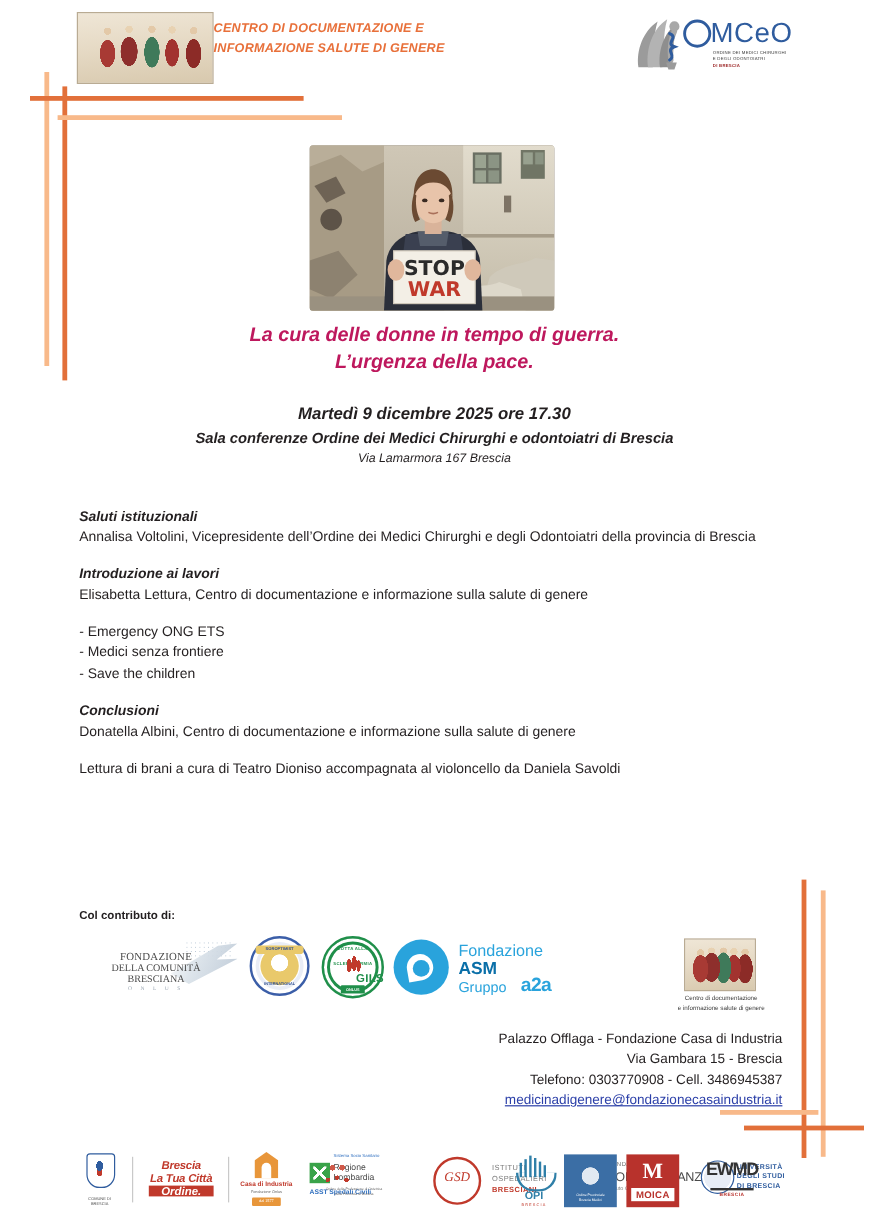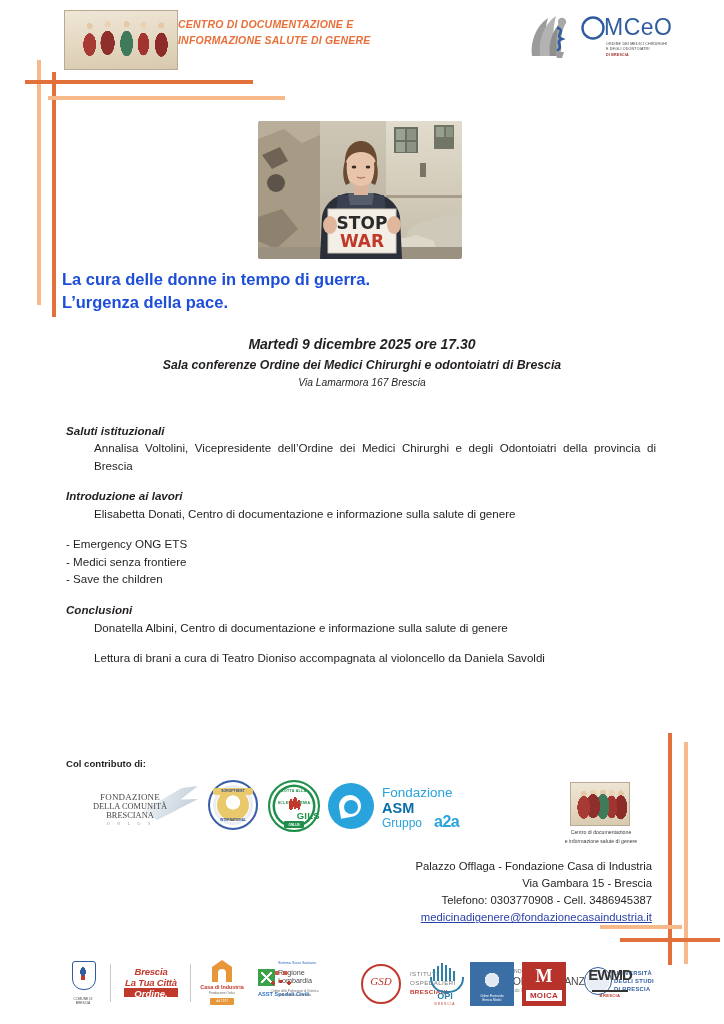--- a/index.html
+++ b/index.html
@@ -58,63 +58,63 @@
     position: absolute; left: 178px; top: 16px; width: 330px;
     font-size: 10.5px; font-weight: bold; font-style: italic;
     color: #E8703A; line-height: 1.55; letter-spacing: .2px;
   }
 
   
   #omceo { position: absolute; left: 528px; top: 12px; width: 160px; height: 52px; }
   #omceo-angel {
     position: absolute; left: 0; top: 0; width: 58px; height: 50px;
   }
-  #omceo-text { position: absolute; left: 52px; top: 2px; }
+  #omceo-text { position: absolute; left: 40px; top: 2px; }
   #omceo-word {
     font-size: 23px; color: #2f5c9e; letter-spacing: .5px;
     font-family: "Liberation Sans", sans-serif;
   }
   #omceo-sub {
     font-size: 3.6px; color: #3a3a3a; line-height: 1.5; margin-top: 1px; letter-spacing: .2px;
   }
   #omceo-sub .red { color: #9e2a2a; font-weight: bold; }
 
   
   #photo-wrap { position: absolute; left: 258px; top: 121px; width: 204px; height: 138px; }
   #photo {
     width: 100%; height: 100%; border-radius: 3px; overflow: hidden; position: relative;
     background:
       linear-gradient(180deg, #9e9688 0%, #8b8377 35%, #b9b0a0 100%);
   }
 
   
   #title {
     position: absolute; left: 62px; top: 268px; width: 600px;
-    color: #1d4ed8;
-    font-size: 16.5px; font-weight: bold; line-height: 1.42;
+    text-align: center; color: #be185d;
+    font-size: 16.5px; font-weight: bold; font-style: italic; line-height: 1.42;
   }
   #event-date {
     position: absolute; left: 62px; top: 336px; width: 600px;
     text-align: center; font-size: 14px; font-weight: bold; font-style: italic;
     color: #231f20;
   }
   #event-venue {
     position: absolute; left: 42px; top: 358px; width: 640px;
     text-align: center; font-size: 12.3px; font-weight: bold; font-style: italic;
     color: #231f20;
   }
   #event-address {
     position: absolute; left: 62px; top: 377px; width: 600px;
     text-align: center; font-size: 10.3px; font-style: italic; color: #231f20;
   }
 
   
   #program { position: absolute; left: 66px; top: 422px; width: 590px; font-size: 11.6px; }
   .sec-head { font-weight: bold; font-style: italic; line-height: 1.5; }
-  .sec-body { line-height: 1.5; margin-left: 28px; }
+  .sec-body { line-height: 1.5; }
   .justified { text-align: justify; }
   .gap { height: 13px; }
   .bullet { line-height: 1.53; }
 
   
   #contrib-label { position: absolute; left: 66px; top: 758px; font-size: 9.6px; font-weight: bold; }
   #sponsor-row { position: absolute; left: 66px; top: 772px; width: 400px; height: 60px; }
 
   .logo-fcb { position: absolute; left: 12px; top: 12px; width: 120px; height: 42px; }
   .logo-fcb .swoosh {
@@ -503,21 +503,21 @@
 <div id="event-address">Via Lamarmora 167 Brescia</div>
 
 <div id="program">
 
   <div class="sec-head">Saluti istituzionali</div>
   <div class="sec-body justified">Annalisa Voltolini, Vicepresidente dell’Ordine dei Medici Chirurghi e degli Odontoiatri della provincia di Brescia</div>
 
   <div class="gap"></div>
 
   <div class="sec-head">Introduzione ai lavori</div>
-  <div class="sec-body">Elisabetta Donati, Centro di documentazione e informazione sulla salute di genere</div>
+  <div class="sec-body">Elisabetta Lettura, Centro di documentazione e informazione sulla salute di genere</div>
 
   <div class="gap"></div>
 
   <div class="bullet">- Emergency ONG ETS</div>
   <div class="bullet">- Medici senza frontiere</div>
   <div class="bullet">- Save the children</div>
 
   <div class="gap"></div>
 
   <div class="sec-head">Conclusioni</div>

